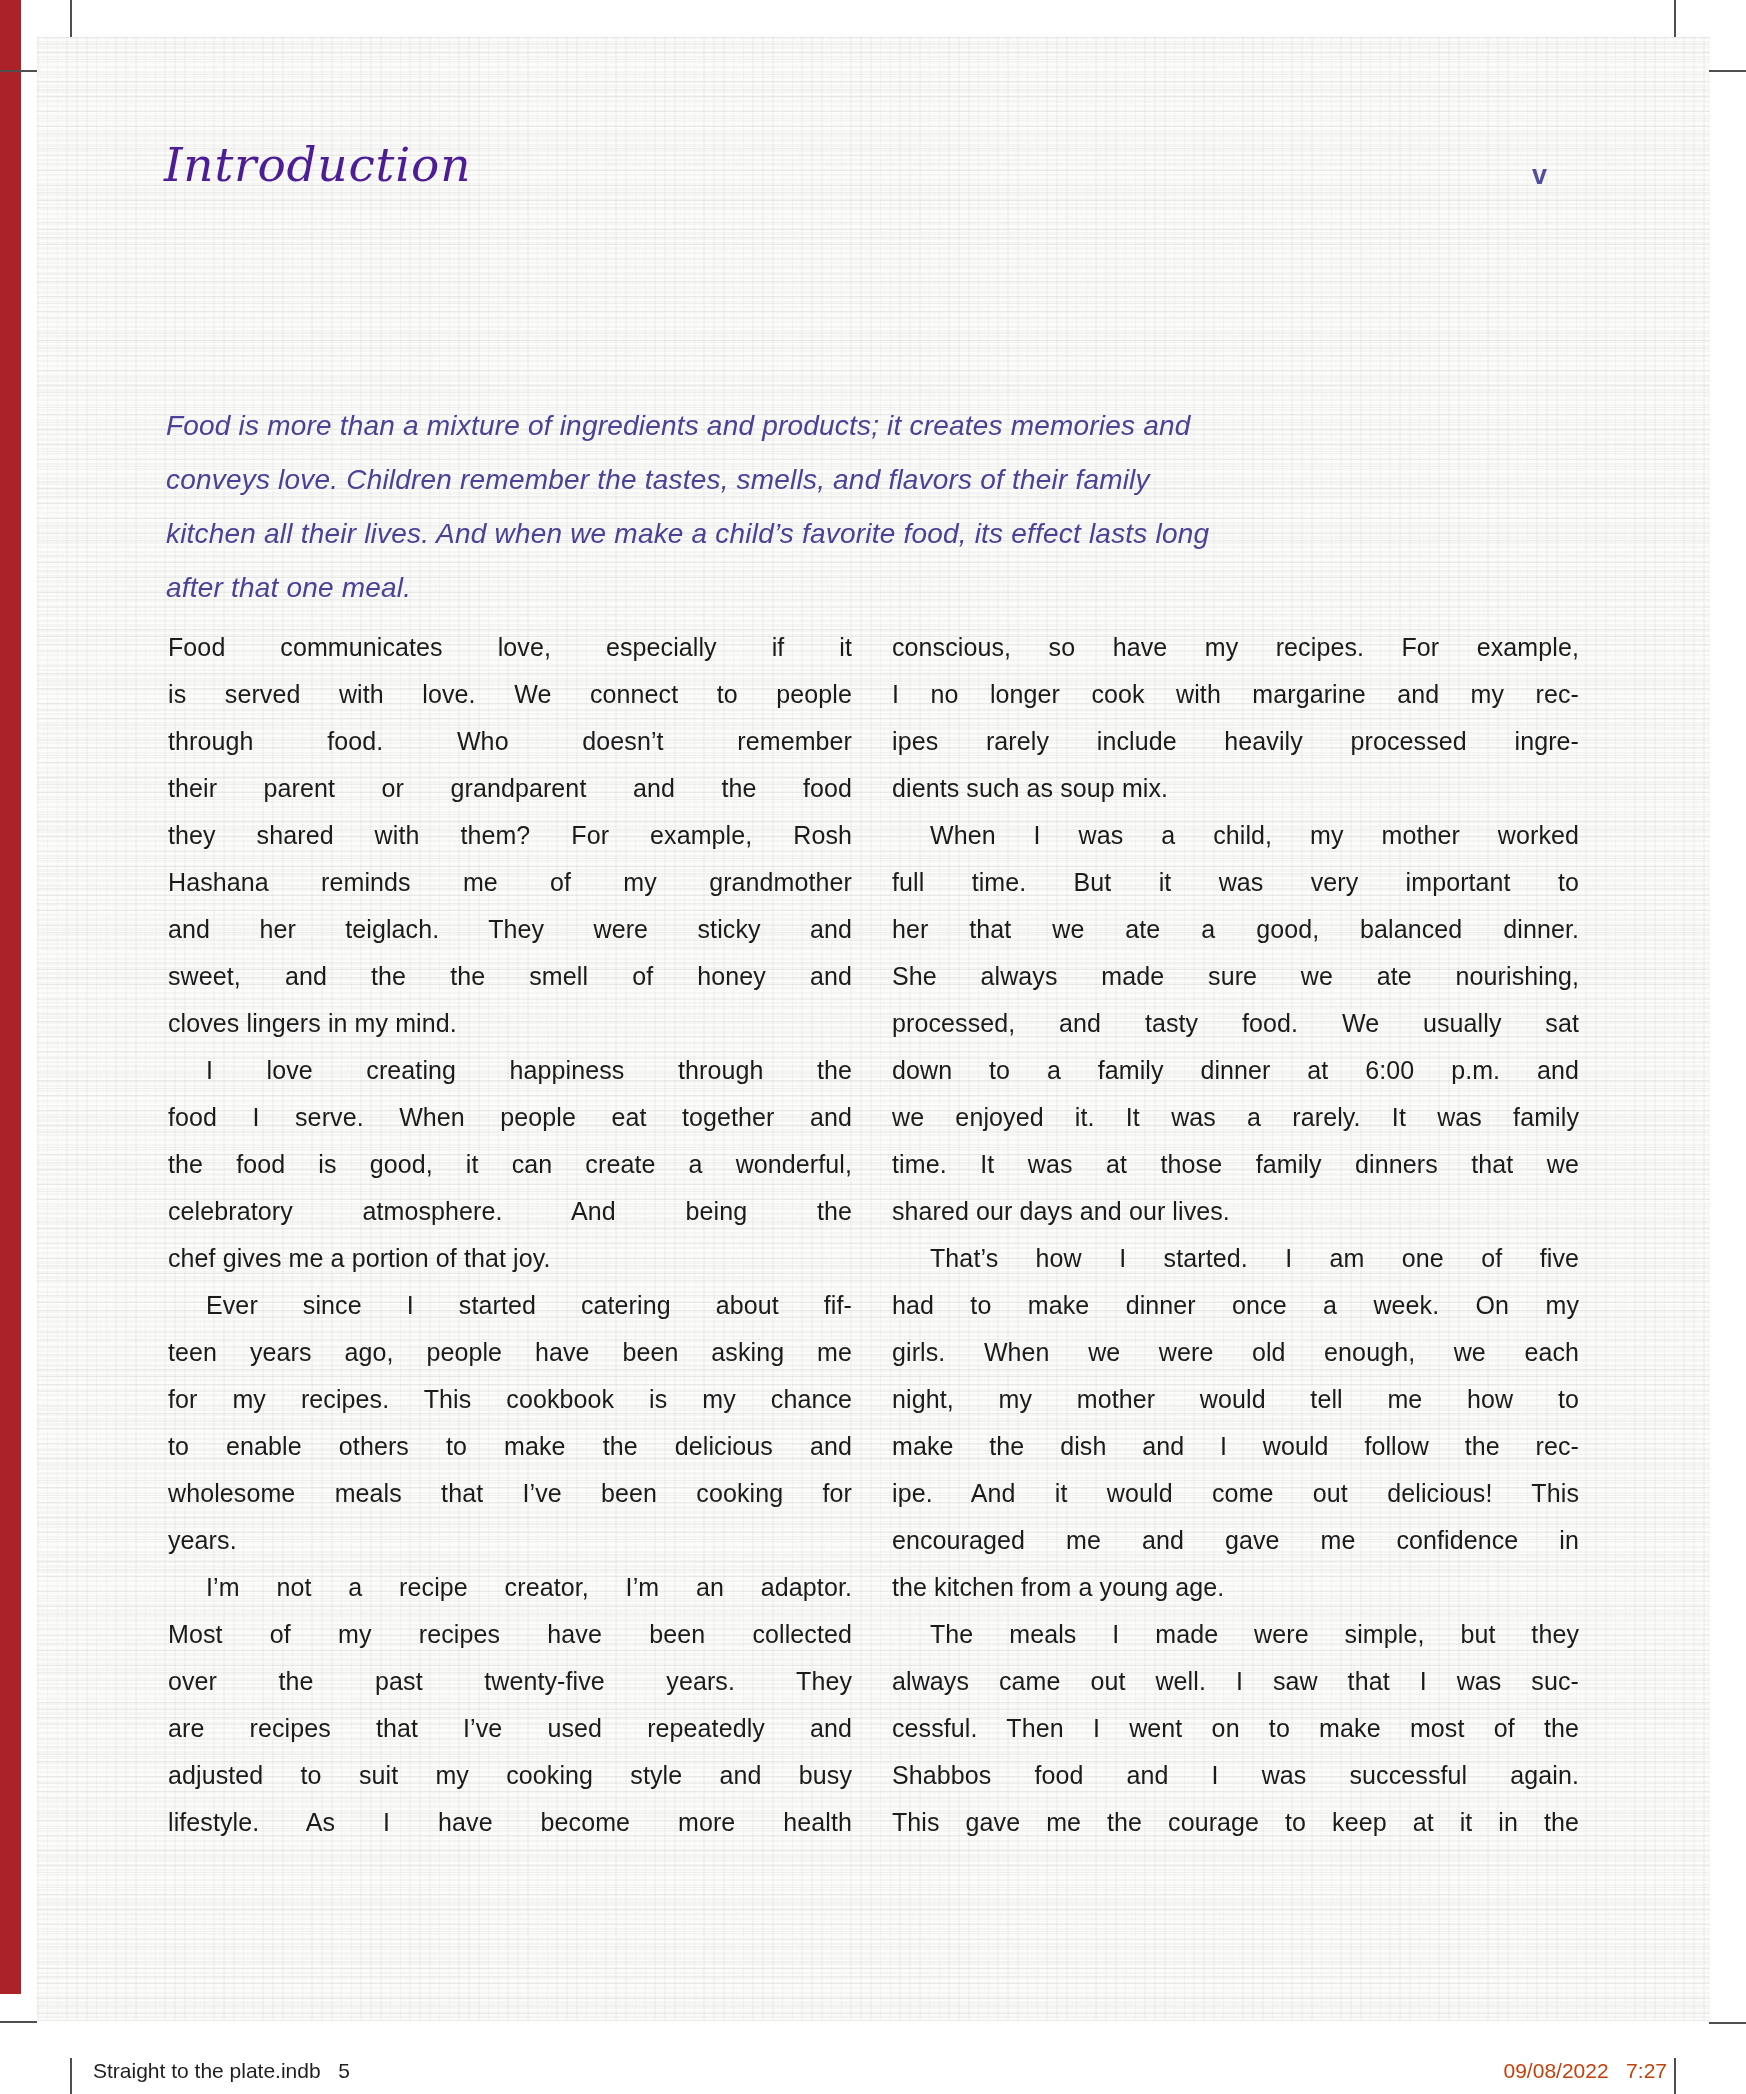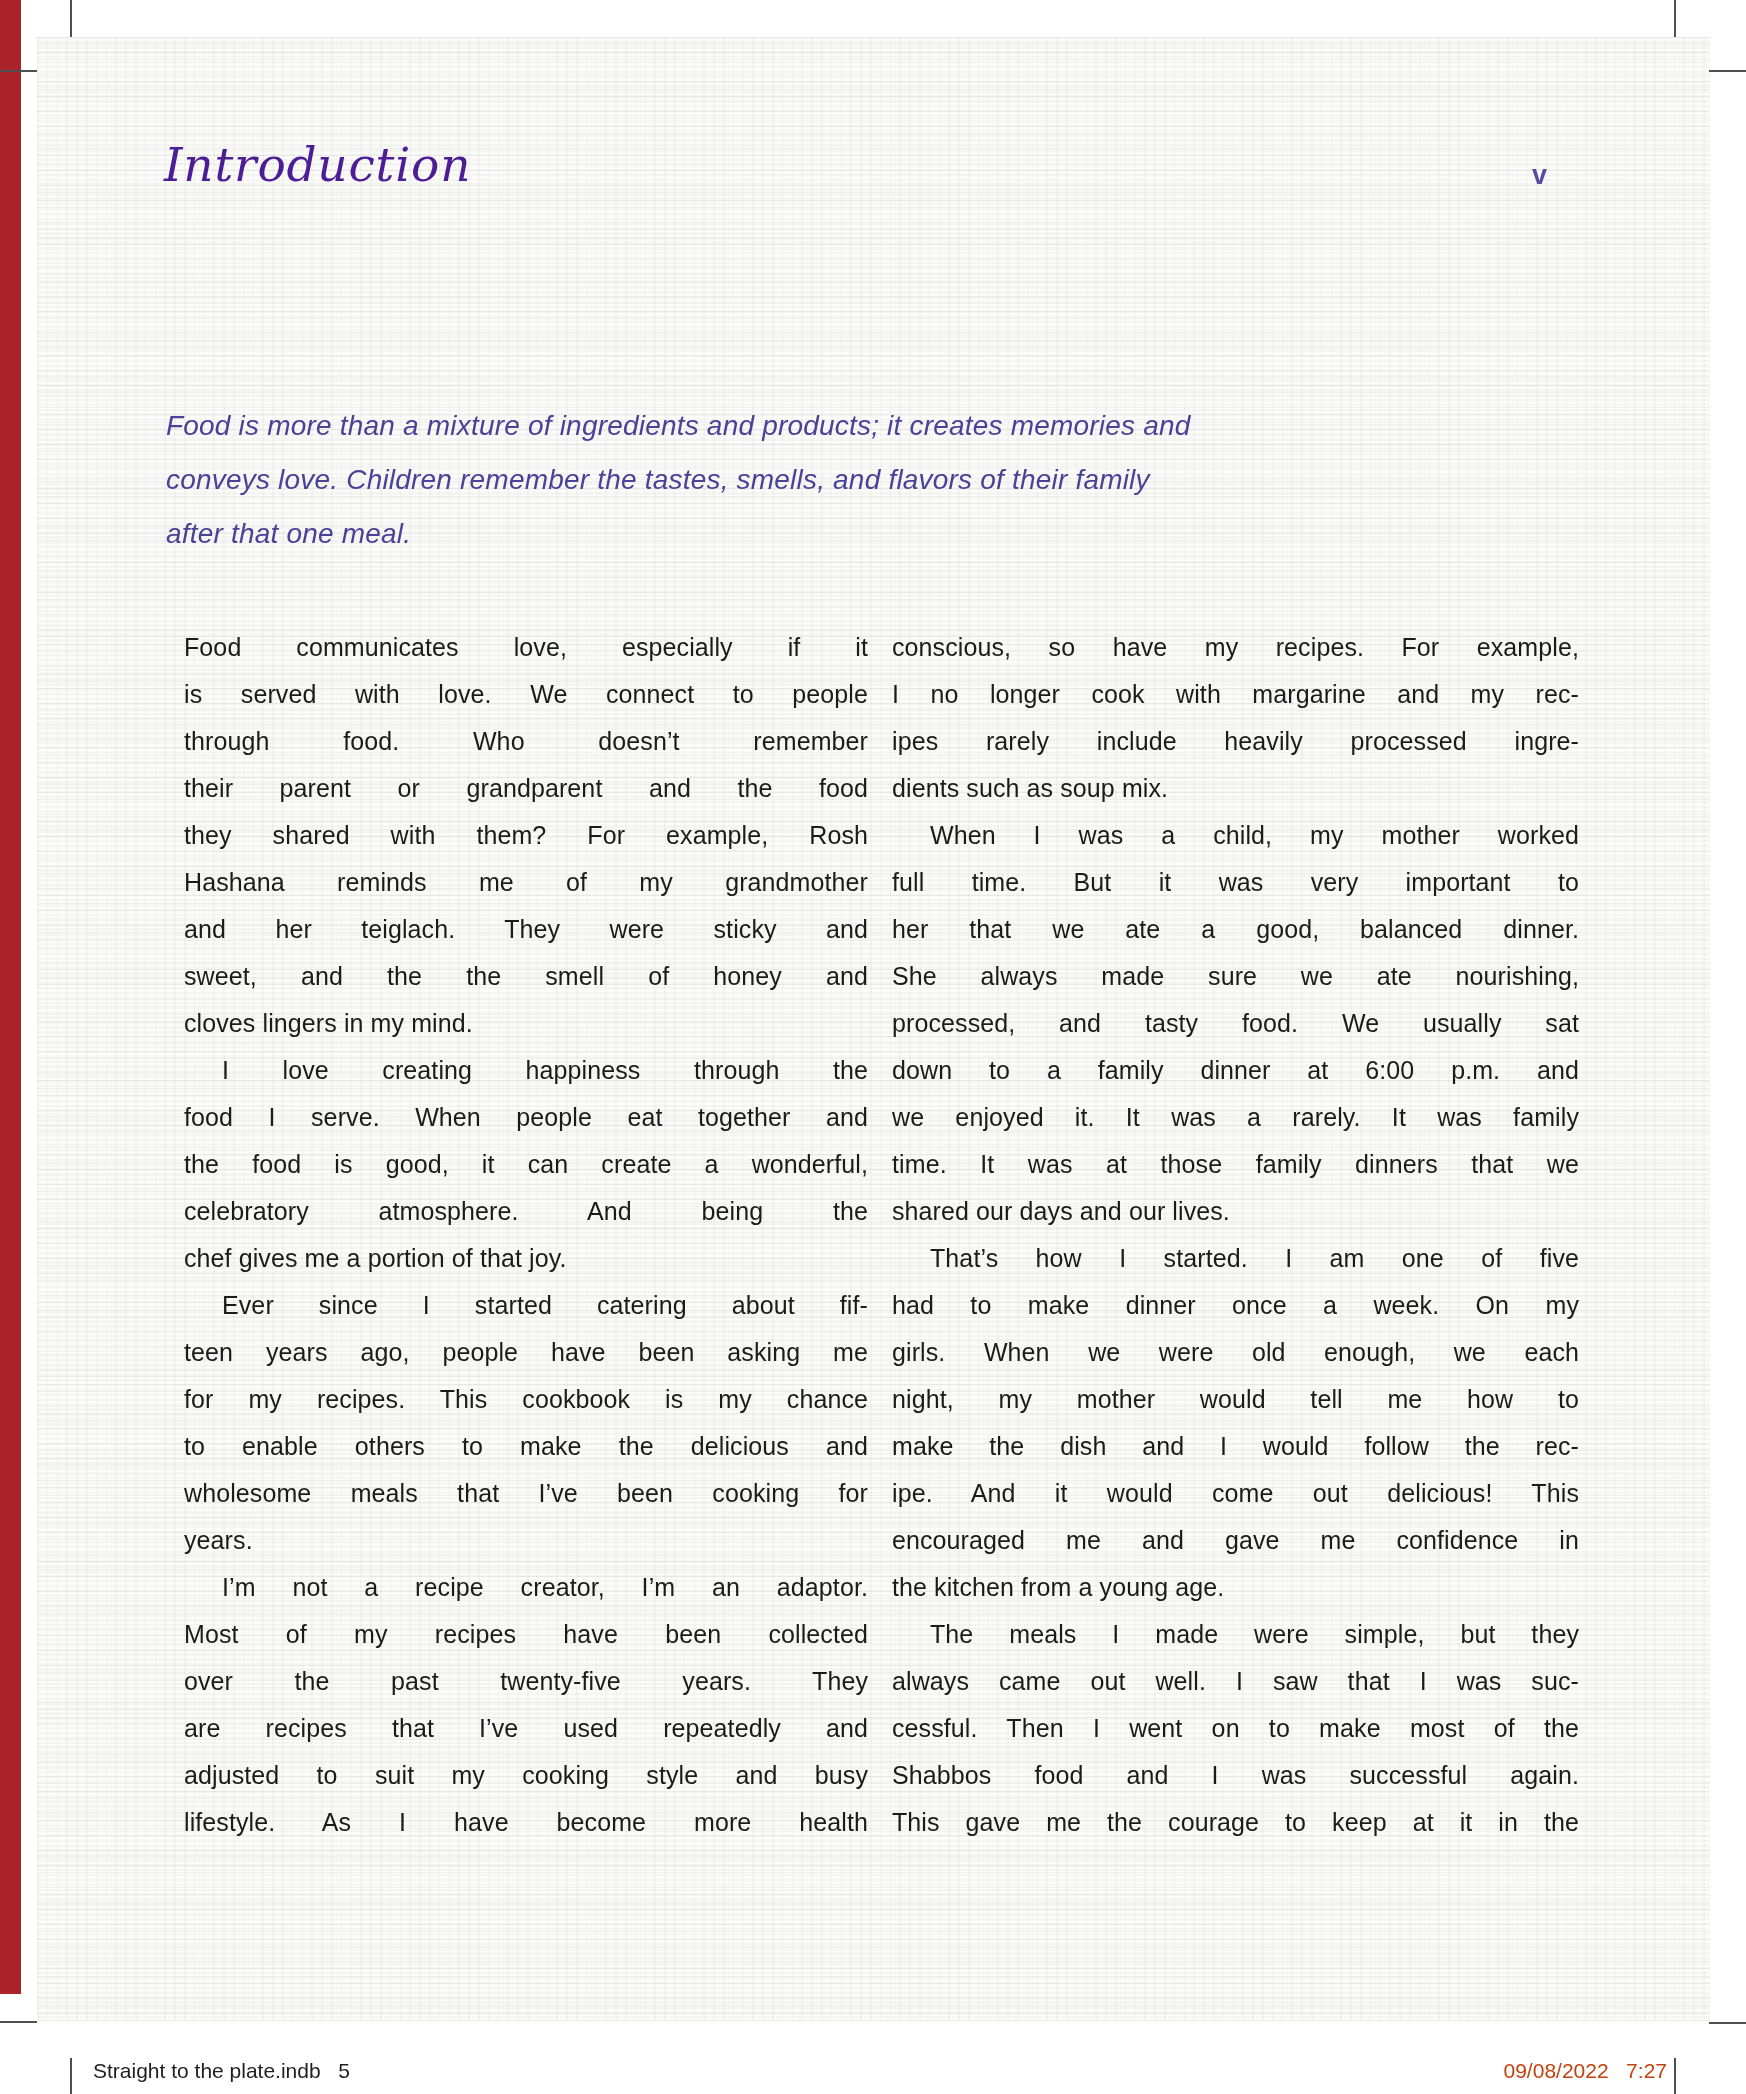--- a/index.html
+++ b/index.html
@@ -29,21 +29,21 @@
     color:#554c9f;letter-spacing:0.8px;
   }
   
   .lead{position:absolute;left:166px;top:399px;width:1391px;}
   .lead .tline{
     white-space:pre;font-style:italic;font-size:28px;line-height:54px;
     color:#4a4296;letter-spacing:0.2px;
   }
   
   .col{position:absolute;top:624px;}
-  .col-left{left:184px;width:684px;}
+  .col-left{left:168px;width:684px;}
   .col-right{left:892px;width:687px;}
   .col .tline{
     font-size:25px;line-height:47px;color:#1b1b1b;
     text-align:justify;text-align-last:justify;letter-spacing:0.1px;
   }
   .col .tline.pend{text-align-last:left;}
   .col .tline.indent{text-indent:38px;}
   
   .footer-left{position:absolute;left:93px;top:2059px;font-size:21px;color:#1f1f1f;white-space:pre;}
   .footer-right{position:absolute;right:79px;top:2059px;font-size:21px;color:#c2410c;white-space:pre;}
@@ -66,20 +66,21 @@
   <div class="mark" style="left:1709px;top:2022px;width:37px;height:1.6px;"></div>
   <div class="mark" style="left:1674px;top:2058px;width:1.6px;height:37px;"></div>
 
   <div class="folio" style="color: rgb(85, 76, 159);">v</div>
 
   <div class="title" style="color: #4c1d95;">Introduction</div>
 
   <div class="lead" style="color: rgb(74, 66, 150);">
       <div class="tline">Food is more than a mixture of ingredients and products; it creates memories and</div>
       <div class="tline">conveys love. Children remember the tastes, smells, and flavors of their family</div>
+      <div class="tline">kitchen all their lives. And when we make a child’s favorite food, its effect lasts long</div>
       <div class="tline">after that one meal.</div>
     </div>
 
   <div class="col col-left">
       <div class="tline">Food communicates love, especially if it</div>
       <div class="tline">is served with love. We connect to people</div>
       <div class="tline">through food. Who doesn’t remember</div>
       <div class="tline">their parent or grandparent and the food</div>
       <div class="tline">they shared with them? For example, Rosh</div>
       <div class="tline">Hashana reminds me of my grandmother</div>

